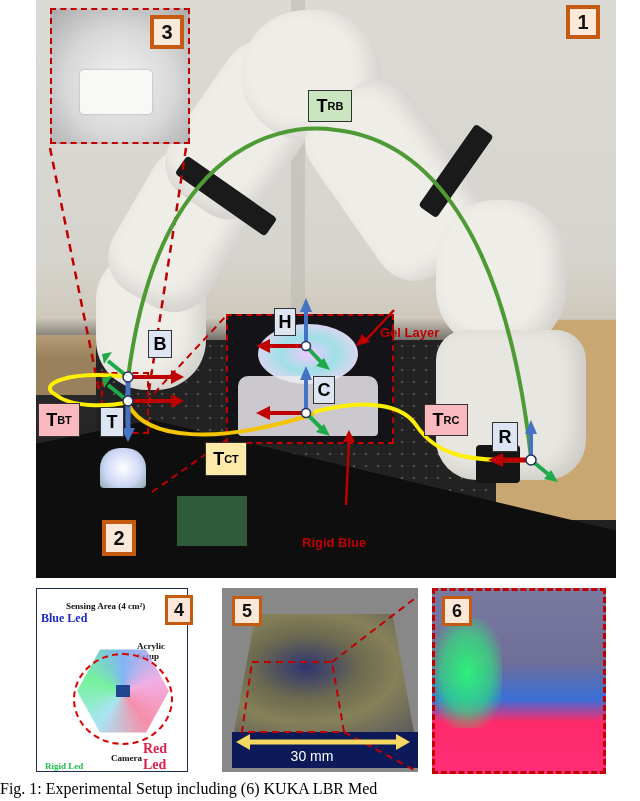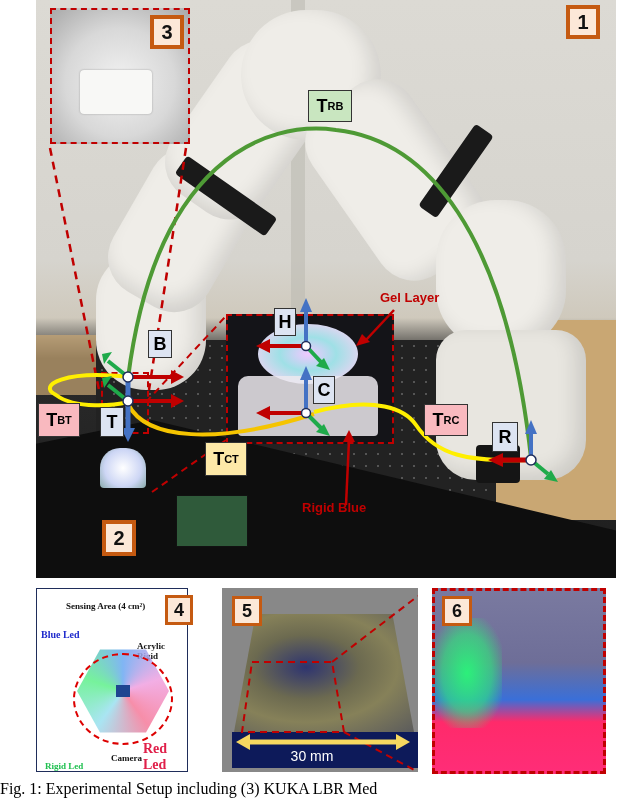--- a/index.html
+++ b/index.html
@@ -13,21 +13,21 @@
   .cloth{background:#0e0e0e;}
   .robot{background:#efede8;border-radius:40px;box-shadow:inset -10px -6px 20px rgba(0,0,0,0.12);}
   .band{background:#1a1a1a;border-radius:4px;}
   .numbox{background:#fce8d8;border:4px solid #c55a11;font-weight:bold;color:#111;display:flex;align-items:center;justify-content:center;font-size:20px;box-sizing:border-box;}
   .lbl{border:1px solid #333;display:flex;align-items:center;justify-content:center;font-weight:bold;color:#000;box-sizing:border-box;font-size:18px;}
   .lbl sub{font-size:11px;vertical-align:-3px;}
   .lbl-blue{background:#dde4f2;}
   .lbl-pink{background:#f9b9bf;}
   .lbl-green{background:#c9e6c0;}
   .lbl-yellow{background:#fde9a8;}
-  .redtext{color:#c00000;font-weight:bold;font-size:13px;}
+  .redtext{color:#c00000;font-weight:bold;font-size:13px;margin-top:35px;}
   .dash{border:2.5px dashed #c00000;box-sizing:border-box;}
   
   #p4{left:36px;top:588px;width:152px;height:184px;background:#fff;border:1.5px solid #1f2d5a;box-sizing:border-box;}
   #p5{left:222px;top:588px;width:196px;height:184px;background:#888;}
   #p6{left:432px;top:588px;width:174px;height:186px;background:linear-gradient(180deg,#7a7aa0 0%,#6e6e98 40%,#3a6fd8 60%,#ff2a6a 72%,#ff2d78 100%);}
   .caption{left:0;top:780px;width:640px;font-family:"Liberation Serif",serif;font-size:16px;color:#000;white-space:nowrap;}
 </style>
 </head>
 <body>
 
@@ -170,22 +170,22 @@
 
   <div class="abs redtext" style="left:344px;top:290px;">Gel Layer</div>
   <div class="abs redtext" style="left:266px;top:500px;">Rigid Blue</div>
 </div>
 
 <div id="p4" class="abs">
   <div class="abs" style="left:29px;top:12px;font-family:'Liberation Serif',serif;font-weight:bold;font-size:9px;color:#111;">Sensing Area (4 cm²)</div>
   <div class="abs numbox" style="left:128px;top:6px;width:28px;height:30px;font-size:18px;border-width:3px;">
       <span>4</span>
     </div>
-  <div class="abs" style="left:4px;top:40px;font-family:'Liberation Serif',serif;font-weight:bold;font-size:10px;color:#1e2acc;">Blue Led</div>
-  <div class="abs" style="left:100px;top:52px;font-family:'Liberation Serif',serif;font-weight:bold;font-size:9px;color:#111;">Acrylic Rigid</div>
+  <div class="abs" style="left:4px;top:22px;font-family:'Liberation Serif',serif;font-weight:bold;font-size:12px;color:#1e2acc;">Blue Led</div>
+  <div class="abs" style="left:100px;top:52px;font-family:'Liberation Serif',serif;font-weight:bold;font-size:9px;color:#111;">Acrylic Setup</div>
   <div class="abs" style="left:40px;top:56px;width:92px;height:92px;background:conic-gradient(#6aa8f2,#f0a0e0,#f57a9a,#9ae0f0,#5ef08a,#6aa8f2);clip-path:polygon(25% 5%,75% 5%,100% 50%,75% 95%,25% 95%,0 50%);opacity:0.85;"></div>
   <div class="abs" style="left:79px;top:96px;width:14px;height:12px;background:#1f4590;"></div>
   <div class="abs" style="left:36px;top:64px;width:100px;height:92px;border:2.5px dashed #d00;border-radius:50%;box-sizing:border-box;"></div>
   <div class="abs" style="left:106px;top:152px;font-family:'Liberation Serif',serif;font-weight:bold;font-size:14px;color:#e0204a;">Red Led</div>
   <div class="abs" style="left:74px;top:164px;font-family:'Liberation Serif',serif;font-weight:bold;font-size:9px;color:#111;">Camera</div>
   <div class="abs" style="left:8px;top:172px;font-family:'Liberation Serif',serif;font-weight:bold;font-size:9px;color:#20c050;">Rigid Led</div>
 </div>
 
 <div id="p5" class="abs">
   <div class="abs" style="left:12px;top:26px;width:180px;height:118px;background:radial-gradient(ellipse at 40% 45%,#2e3470 0%,#6c6a50 35%,#868159 60%,#5b5b5c 100%);clip-path:polygon(12% 0,88% 0,100% 100%,0 100%);"></div>
@@ -205,13 +205,13 @@
 </div>
 
 <div id="p6" class="abs">
   <div class="abs" style="left:0;top:30px;width:70px;height:110px;background:radial-gradient(ellipse,#2cf07a 0%,rgba(44,240,122,0.6) 50%,transparent 80%);"></div>
   <div class="abs dash" style="left:0;top:0;width:174px;height:186px;border-width:3px;"></div>
   <div class="abs numbox" style="left:10px;top:8px;width:30px;height:30px;font-size:18px;border-width:3px;">
       <span>6</span>
     </div>
 </div>
 
-<div class="abs caption">Fig. 1: Experimental Setup including (3) KUKA LBR Med</div>
+<div class="abs caption">Fig. 1: Experimental Setup including (6) KUKA LBR Med</div>
 
 </body></html>

